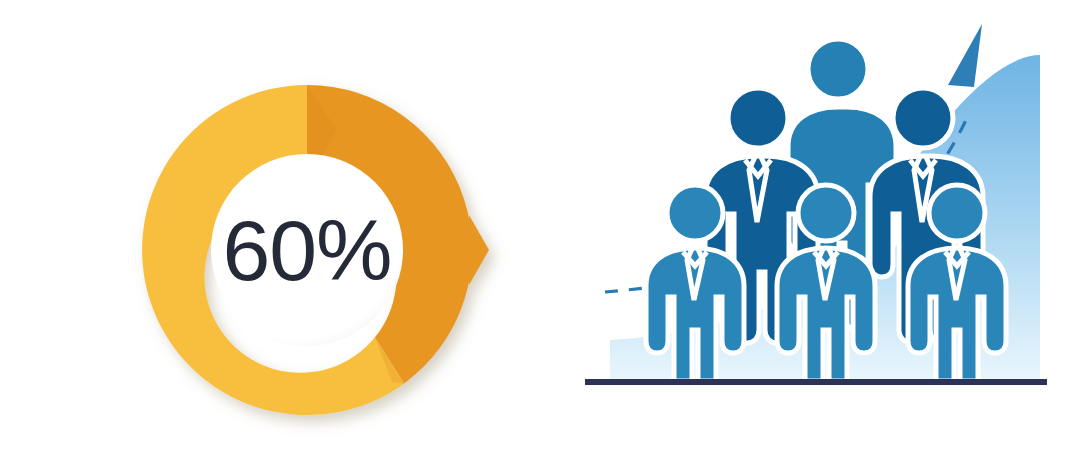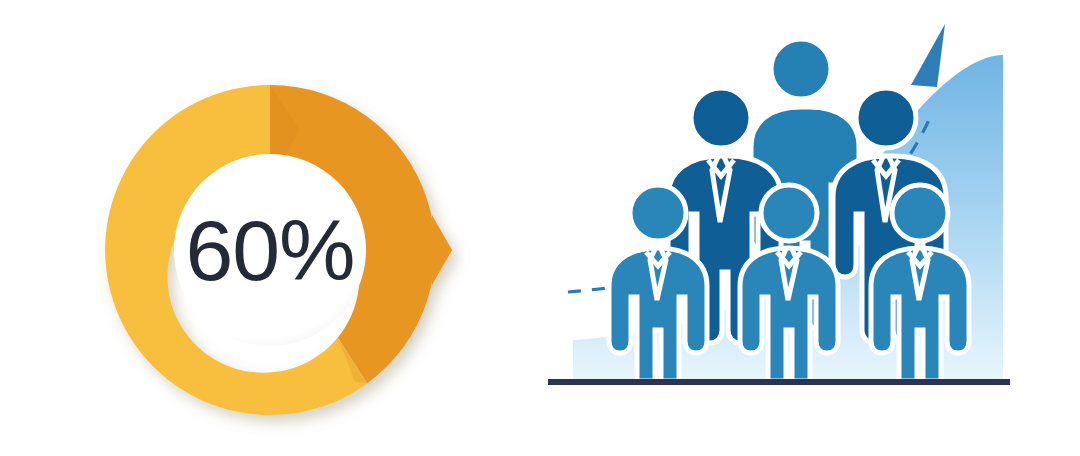--- a/index.html
+++ b/index.html
@@ -4,21 +4,21 @@
 <style>
   html,body{margin:0;padding:0;}
   body{
     width:1080px;height:456px;
     background:#ffffff;
     font-family:"Liberation Sans","DejaVu Sans",sans-serif;
     overflow:hidden;
     position:relative;
   }
   #stage{position:absolute;left:0;top:0;width:1080px;height:456px;}
-  .panel{position:absolute;top:0;height:456px;}
+  .panel{position:absolute;top:0;height:456px;padding-left:37px;}
   #donut-panel{left:0;width:540px;}
   #people-panel{left:540px;width:540px;}
   svg{display:block;}
   .pct-text{
     font-family:"Liberation Sans","DejaVu Sans",sans-serif;
     font-weight:400;
     letter-spacing:-1px;
   }
 </style>
 </head>

